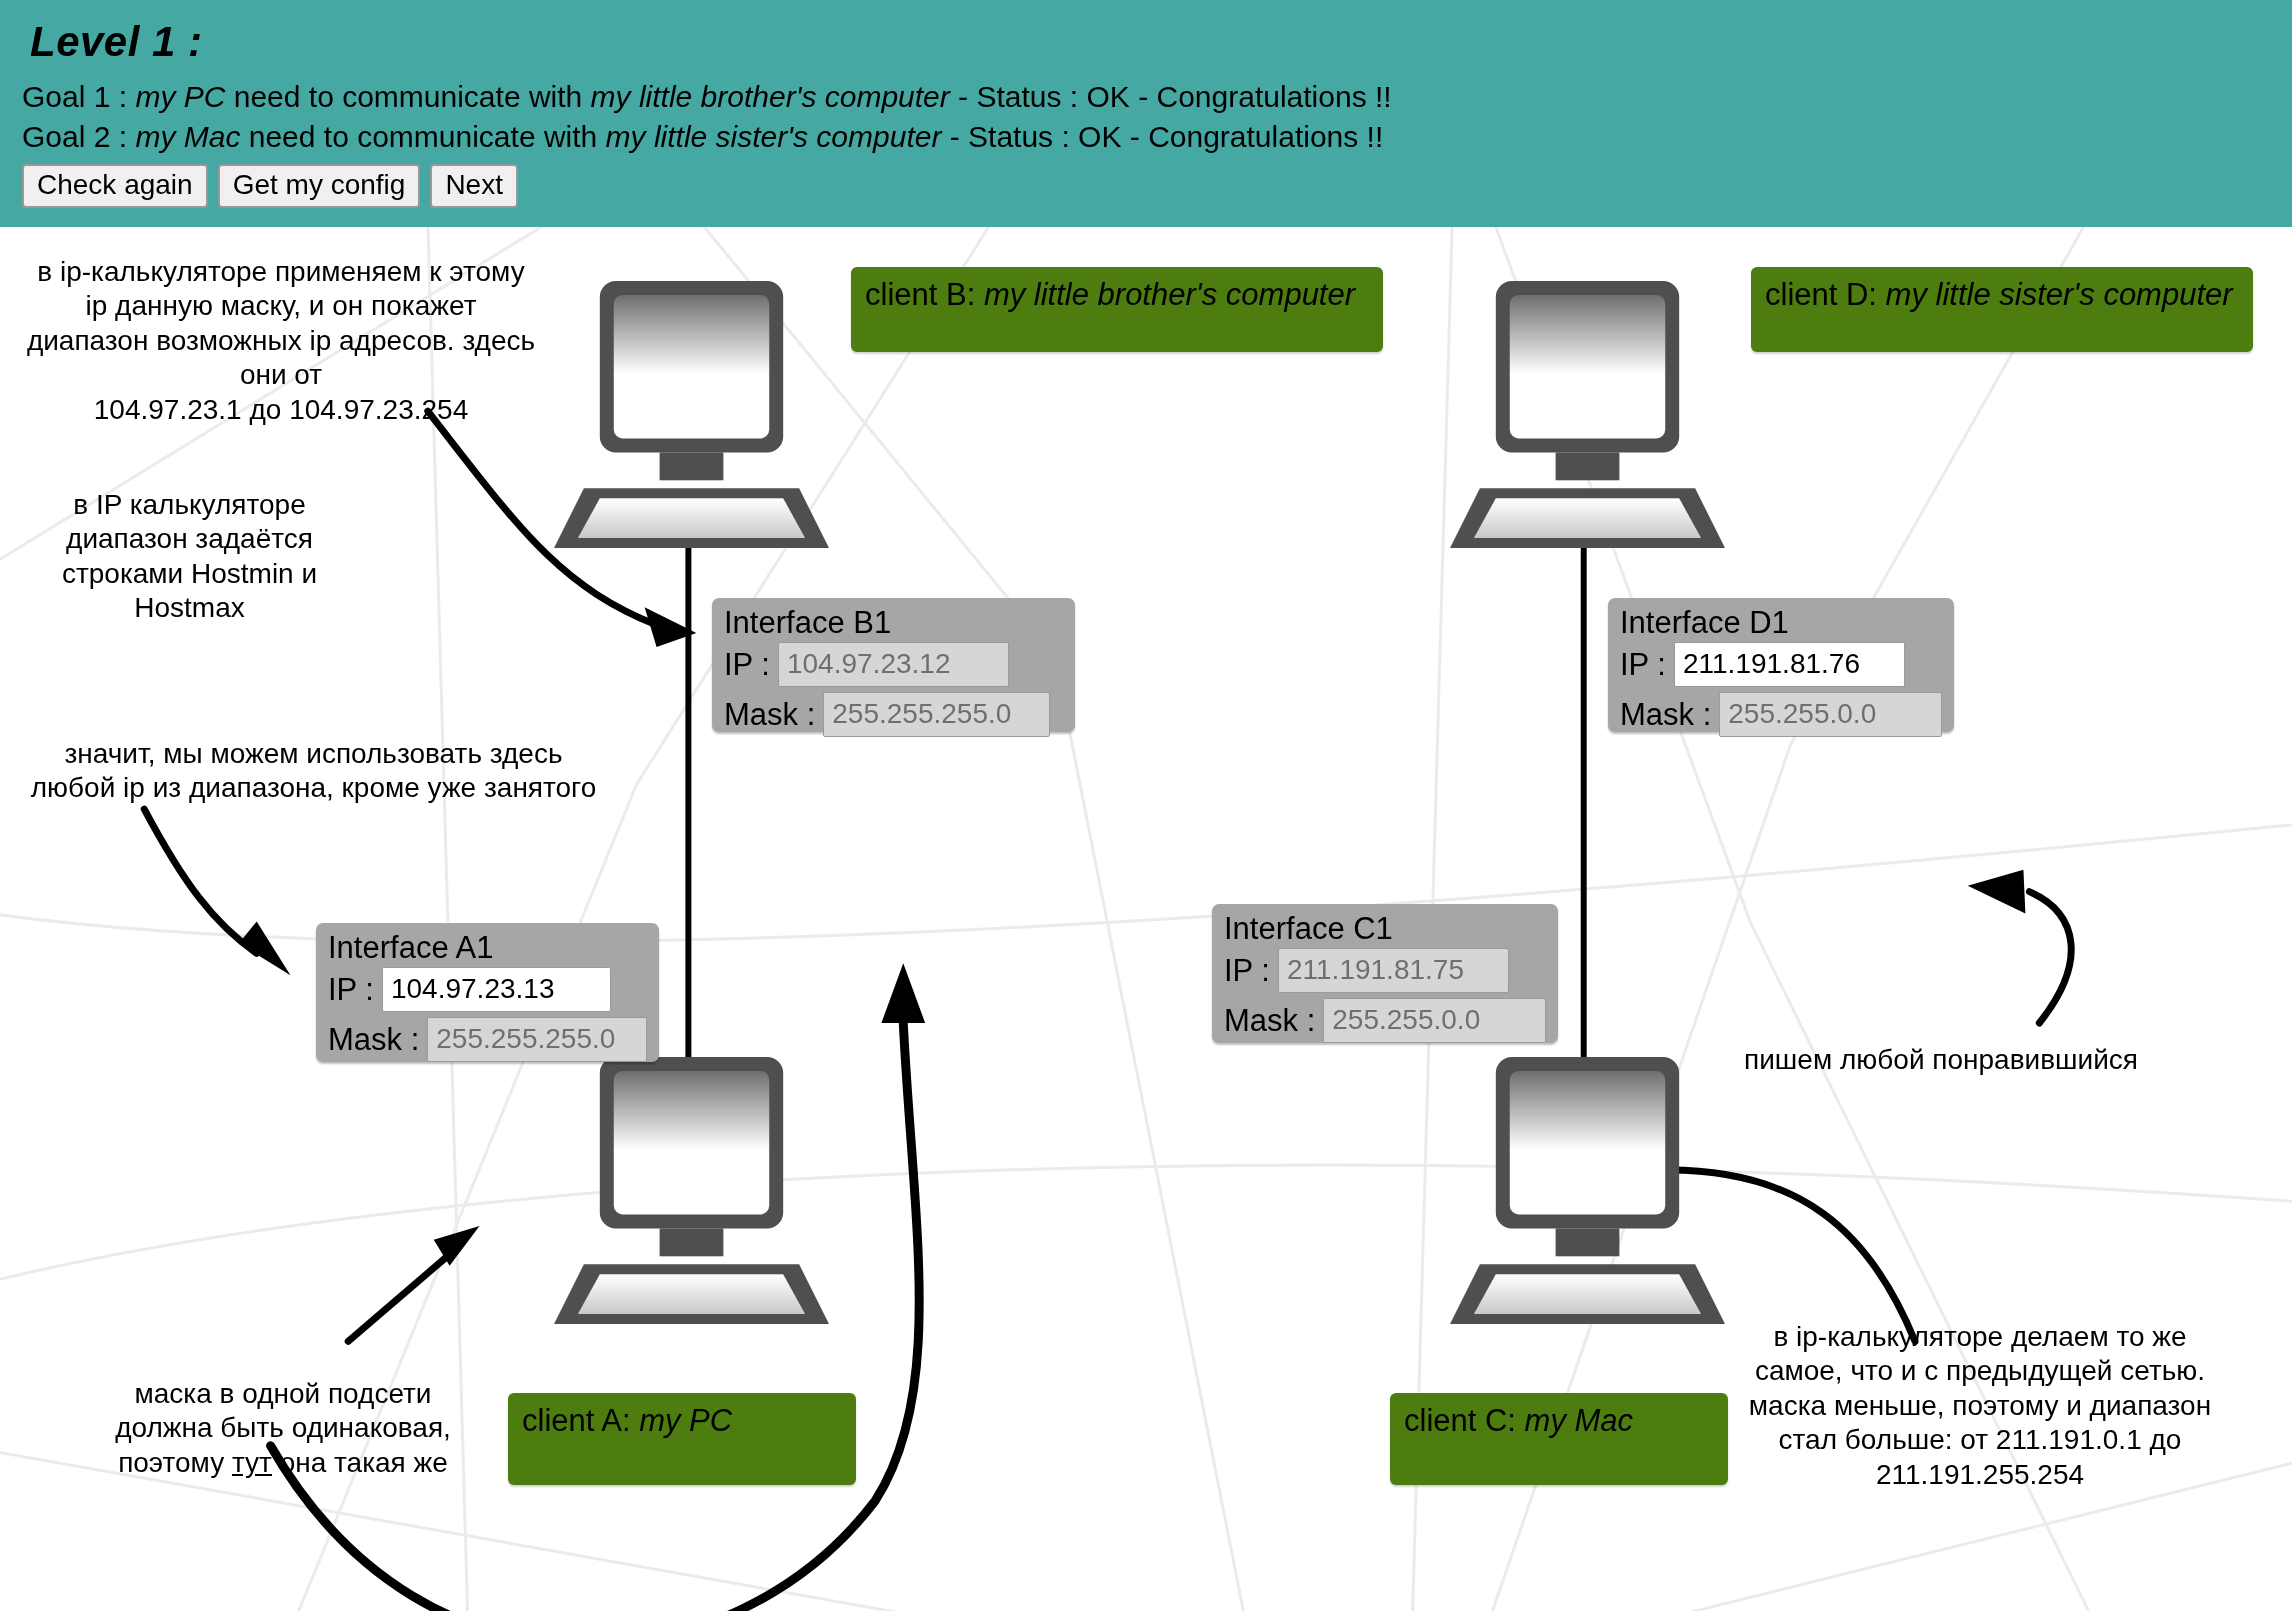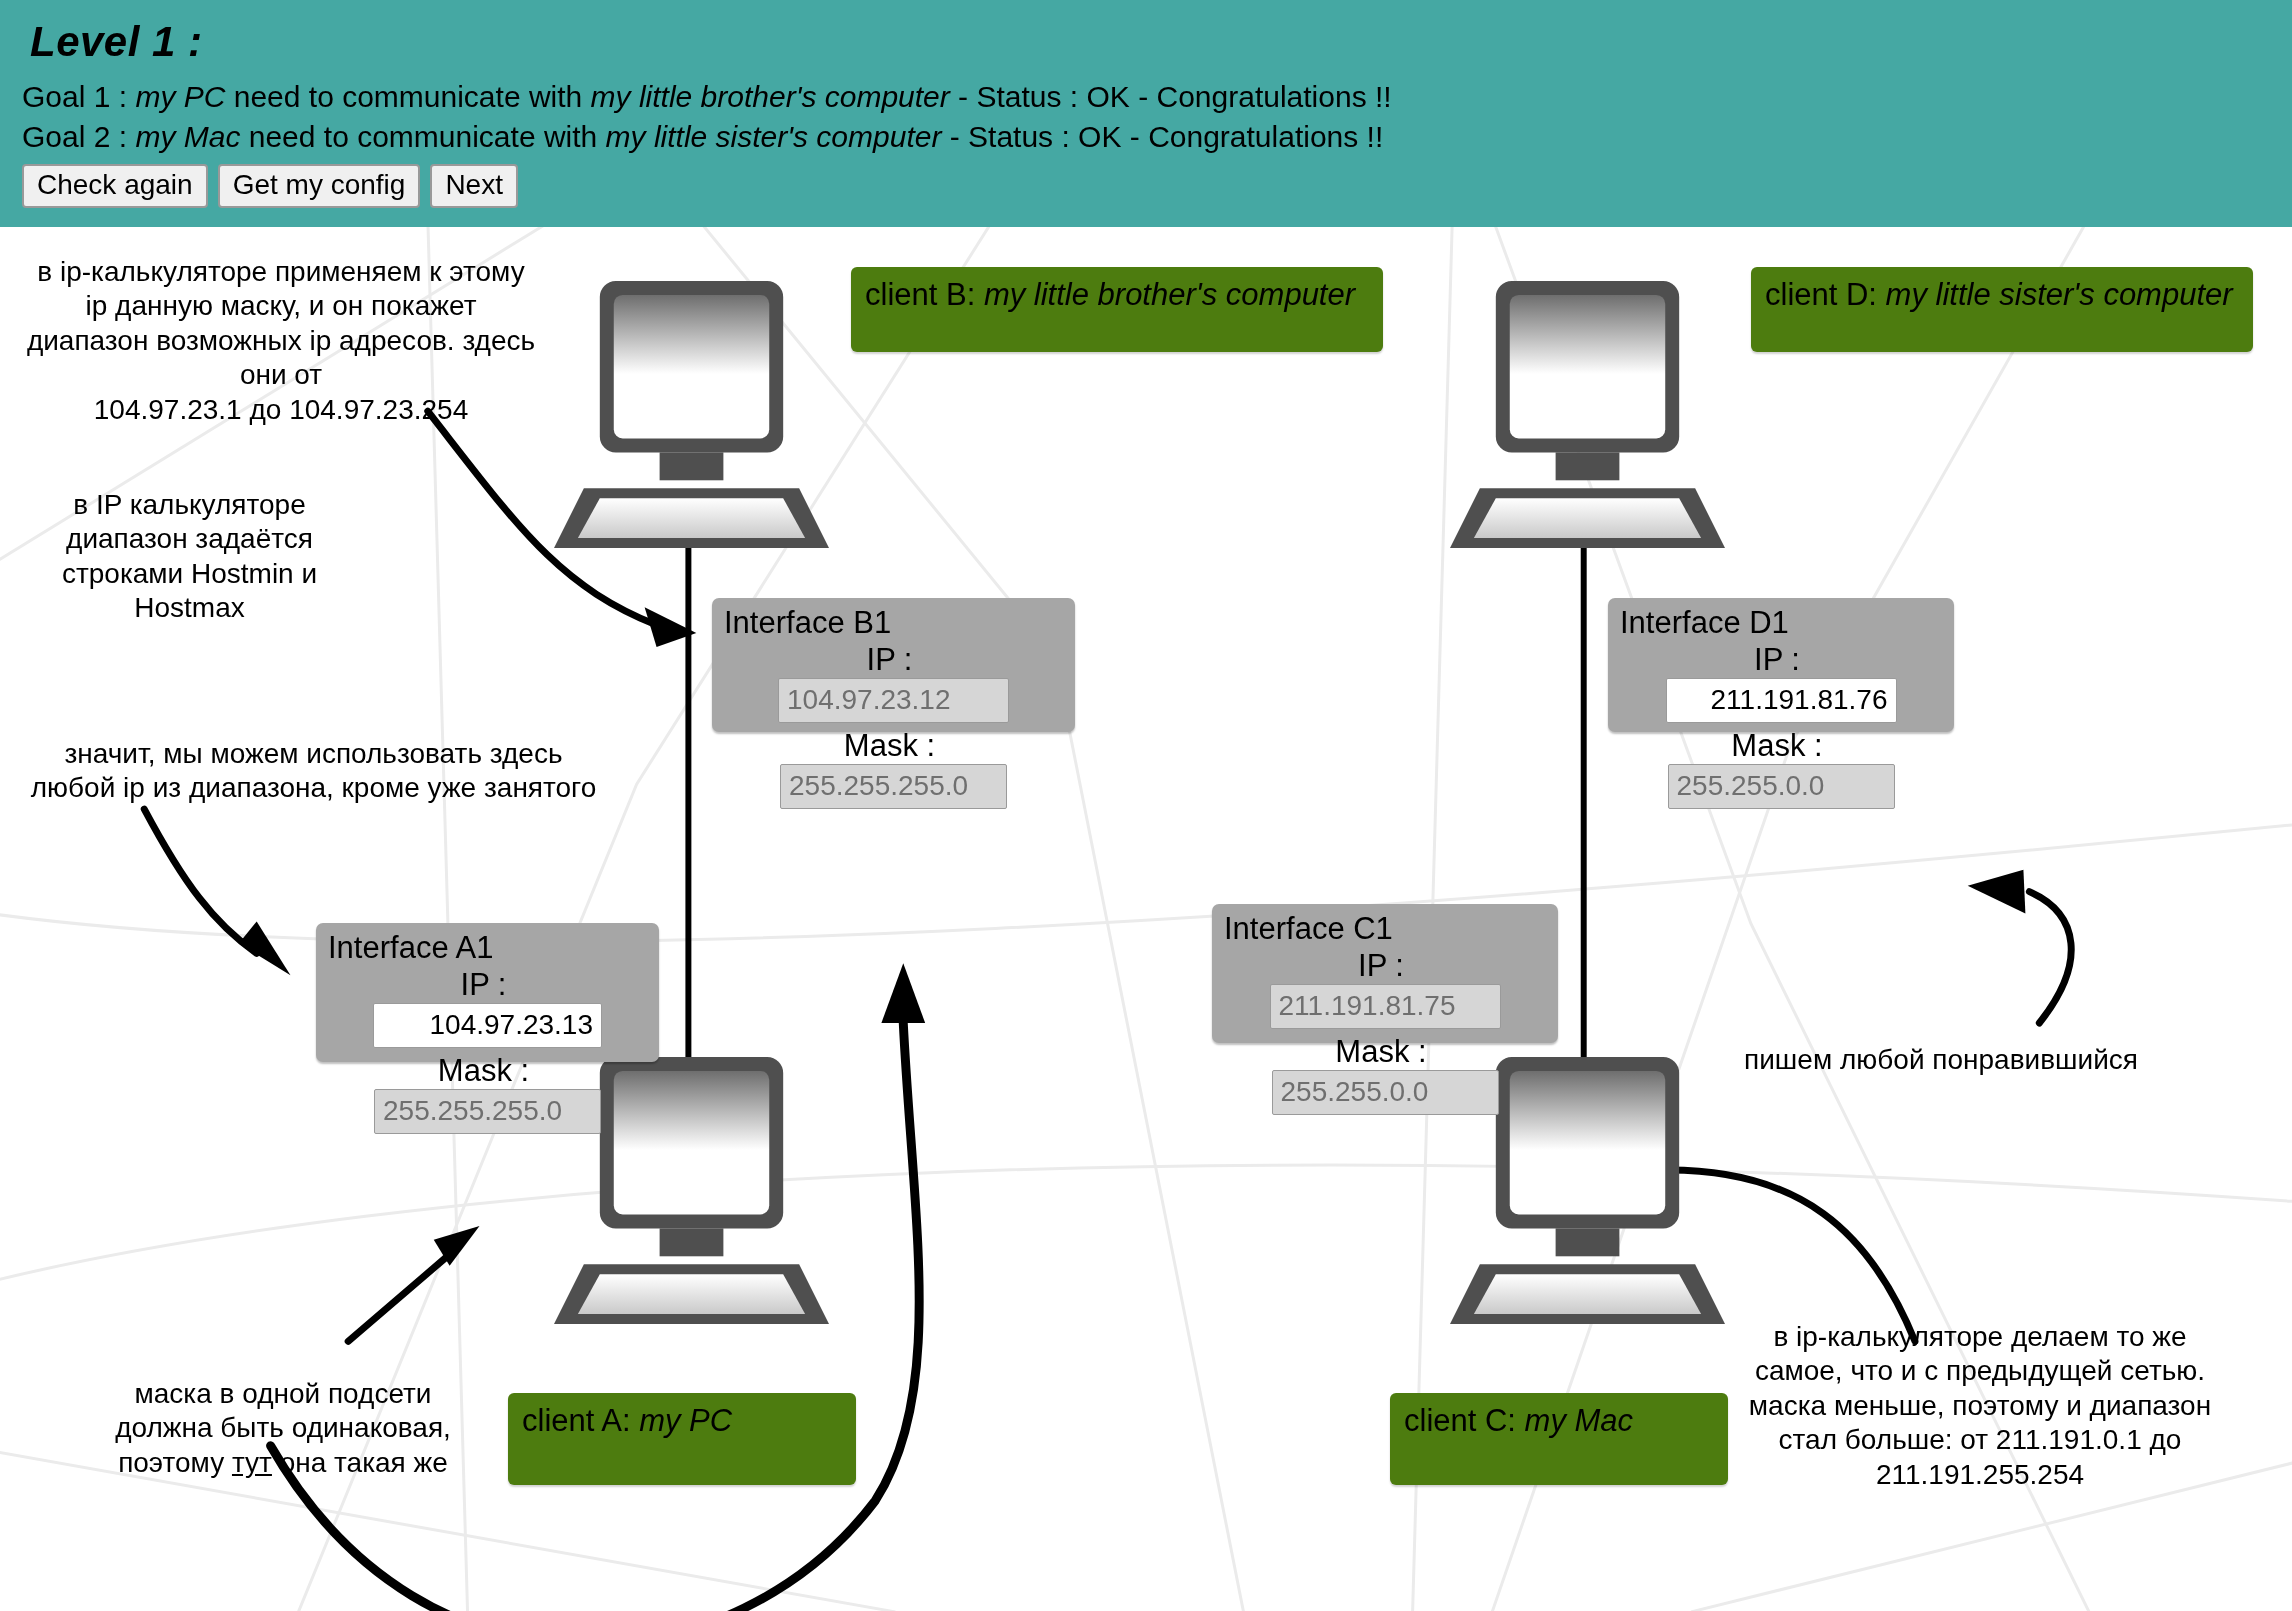--- a/index.html
+++ b/index.html
@@ -88,41 +88,39 @@
     color: #000;
     line-height: 1.08;
     margin-bottom: 3px;
     white-space: nowrap;
   }
   .iface-row {
     display: flex;
     align-items: center;
     margin-bottom: 5px;
     white-space: nowrap;
-    flex-direction: column;
   }
   .iface-row:last-child { margin-bottom: 0; }
   .iface-label {
     font-size: 31px;
     color: #000;
     margin-right: 8px;
   }
   .field {
     font-family: "Liberation Sans", sans-serif;
     font-size: 28px;
     line-height: 1.35;
     padding: 2px 8px 3px 8px;
     border: 1px solid #9a9a9a;
     box-sizing: border-box;
     border-radius: 2px;
   }
   .field.enabled {
     background: #ffffff;
     color: #000;
-    text-align: right;
   }
   .field.disabled {
     background: #d6d6d6;
     color: #6f6f6f;
   }
 
   
   .client-label {
     position: absolute;
     background: #4d7c0f;

